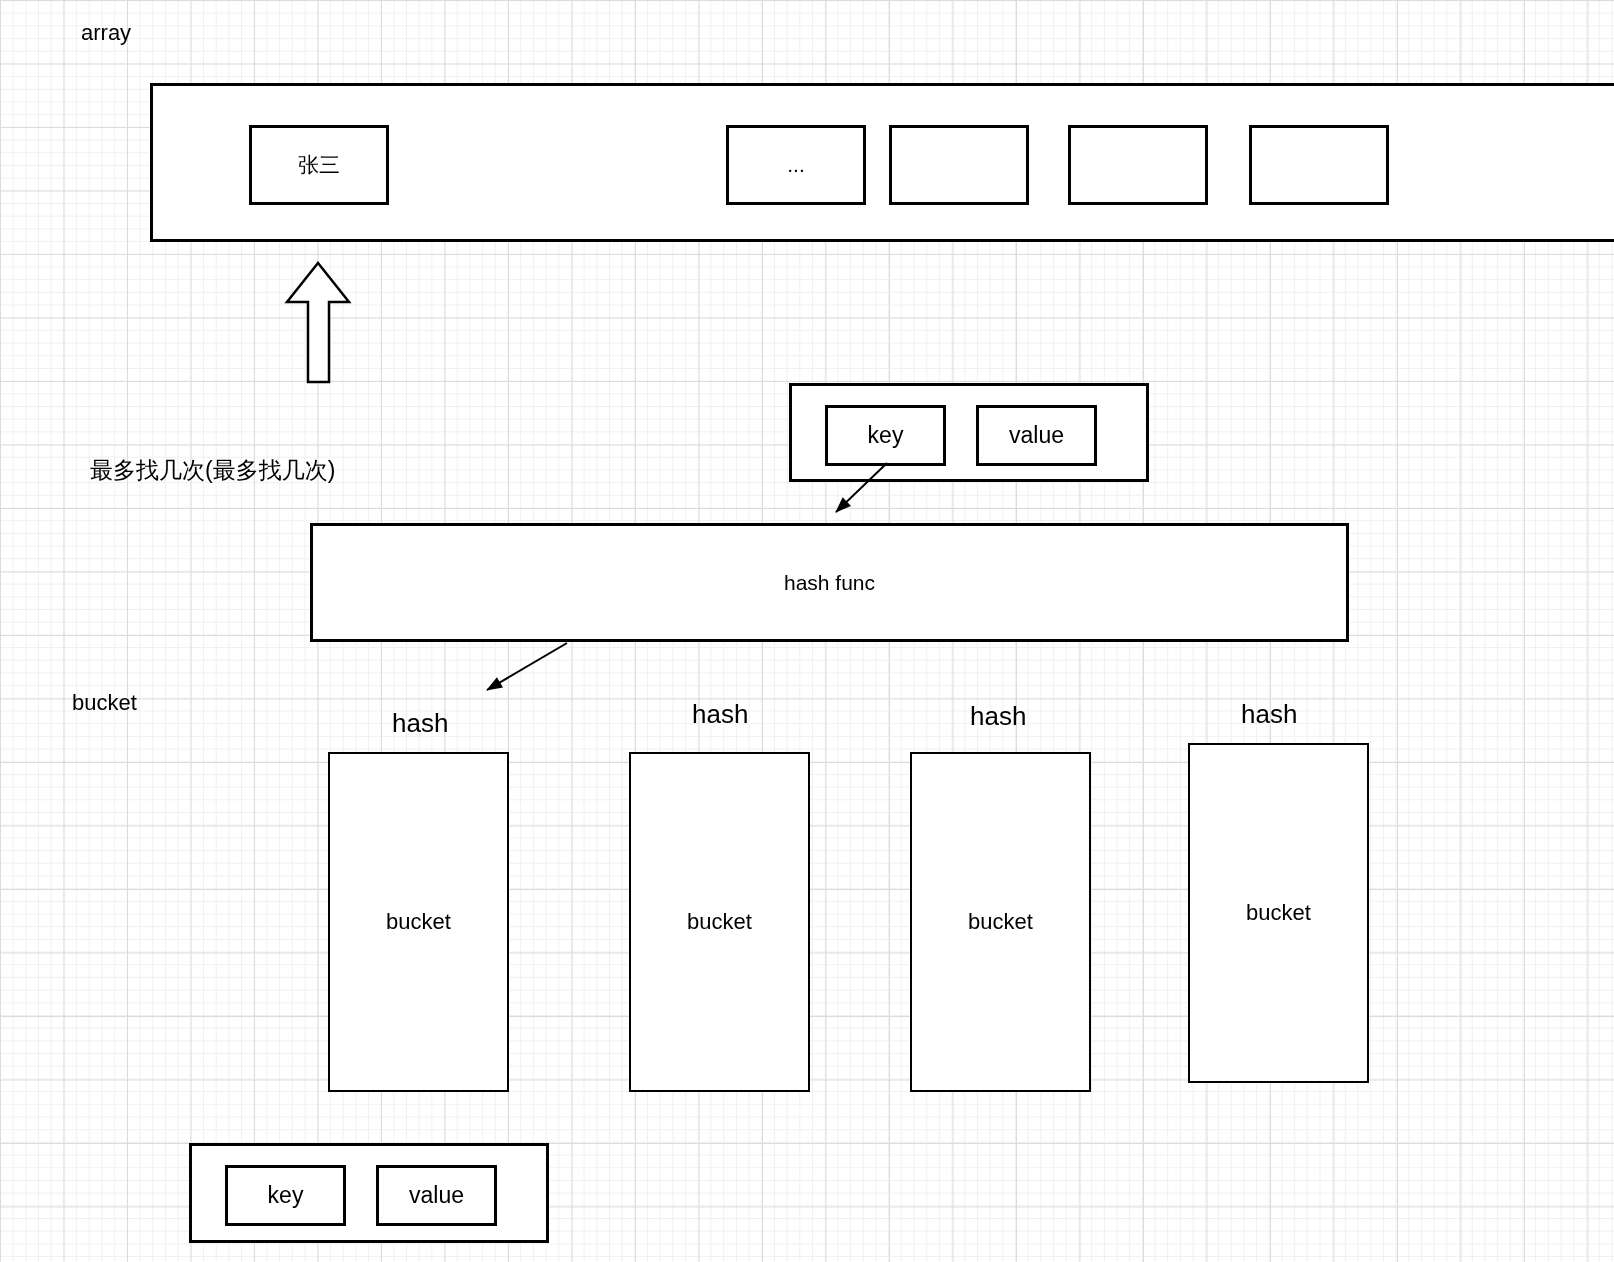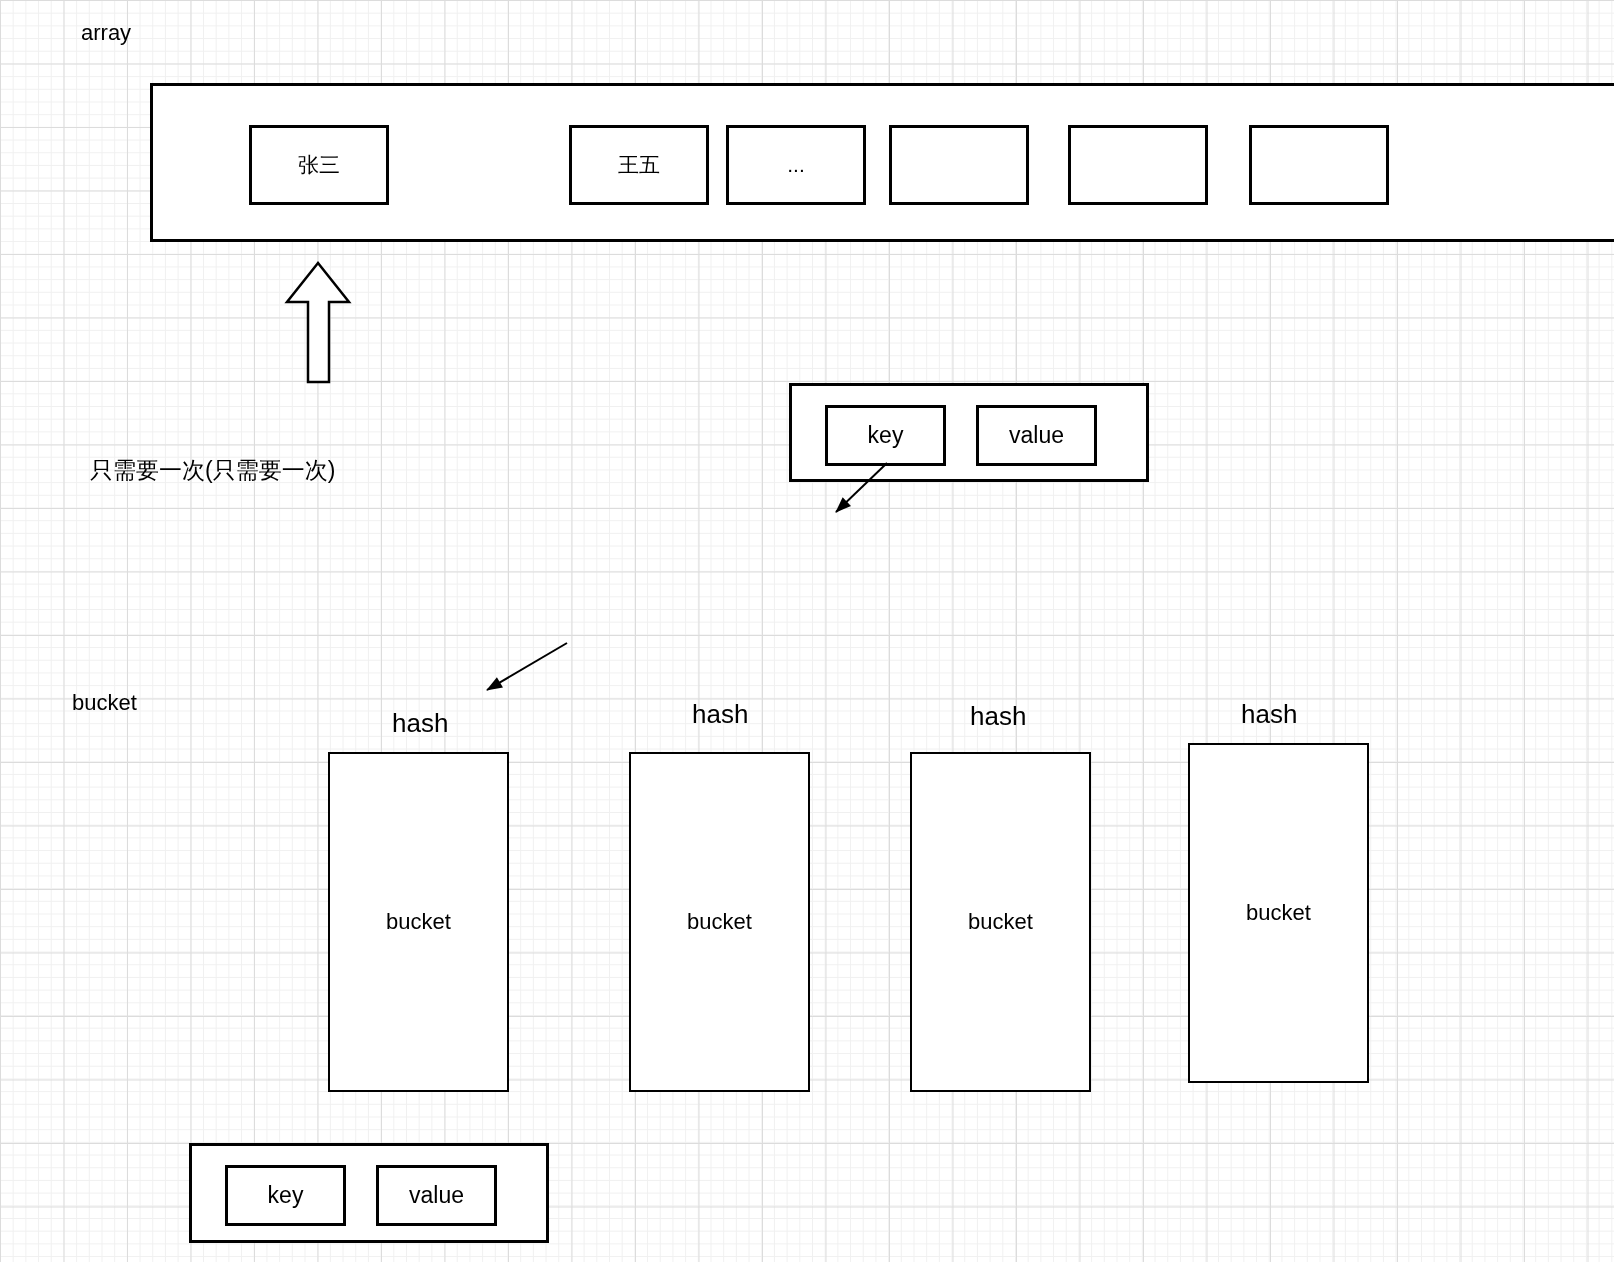--- a/index.html
+++ b/index.html
@@ -80,34 +80,34 @@
 </style>
 </head>
 <body>
 
 <div class="canvas">
 
   <div class="lbl array-lbl">array</div>
 
   <div class="box array-box">
     <div class="cell c1">张三</div>
-    <div class="cell c3">王五</div>
     <div class="cell c4">...</div>
     <div class="cell c5"></div>
     <div class="cell c6"></div>
     <div class="cell c7"></div>
   </div>
 
-  <div class="lbl note-lbl">只需要一次(只需要一次)</div>
+  <div class="lbl note-lbl">最多找几次(最多找几次)</div>
 
   <div class="box kv-top">
     <div class="kv-inner key">key</div>
     <div class="kv-inner value">value</div>
   </div>
 
+  <div class="box hashfunc">hash func</div>
 
   <div class="lbl bucket-lbl">bucket</div>
 
   <div class="lbl hash-lbl h1">hash</div>
   <div class="lbl hash-lbl h2">hash</div>
   <div class="lbl hash-lbl h3">hash</div>
   <div class="lbl hash-lbl h4">hash</div>
 
   <div class="bucket b1">bucket</div>
   <div class="bucket b2">bucket</div>

